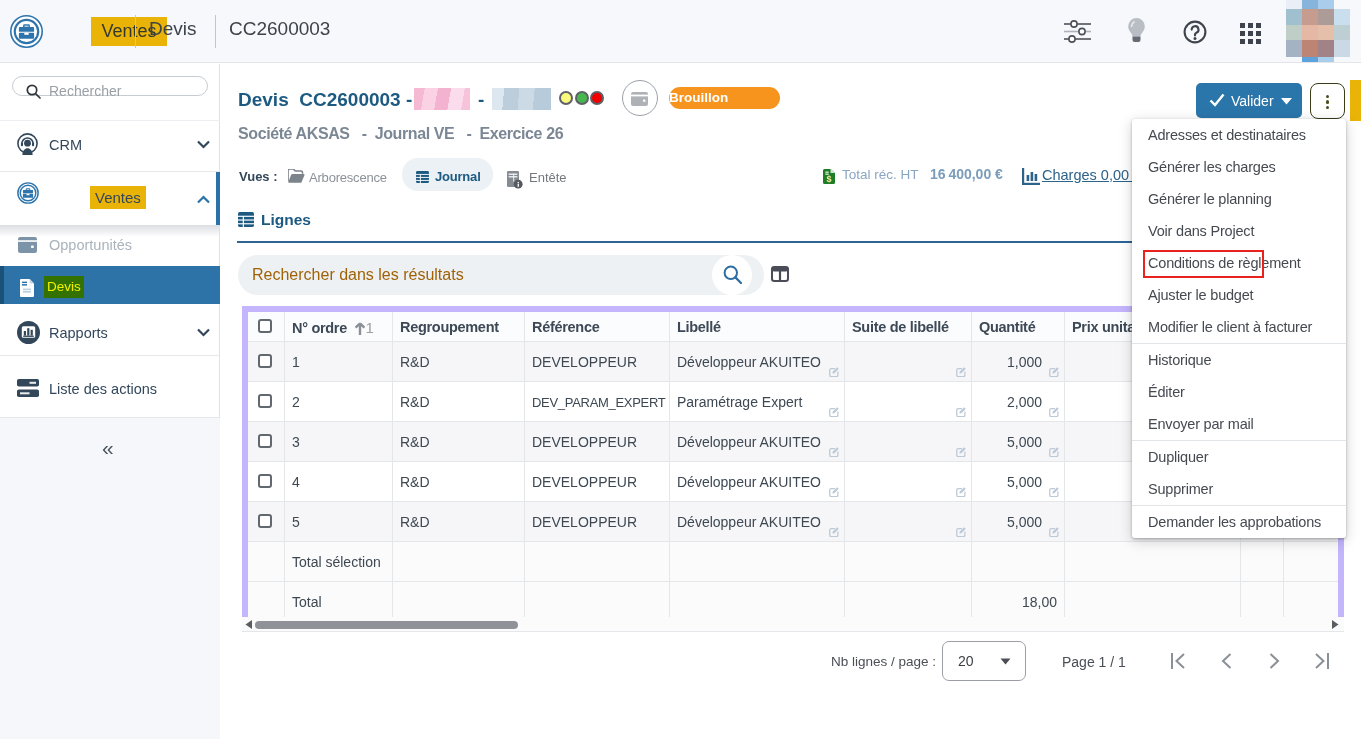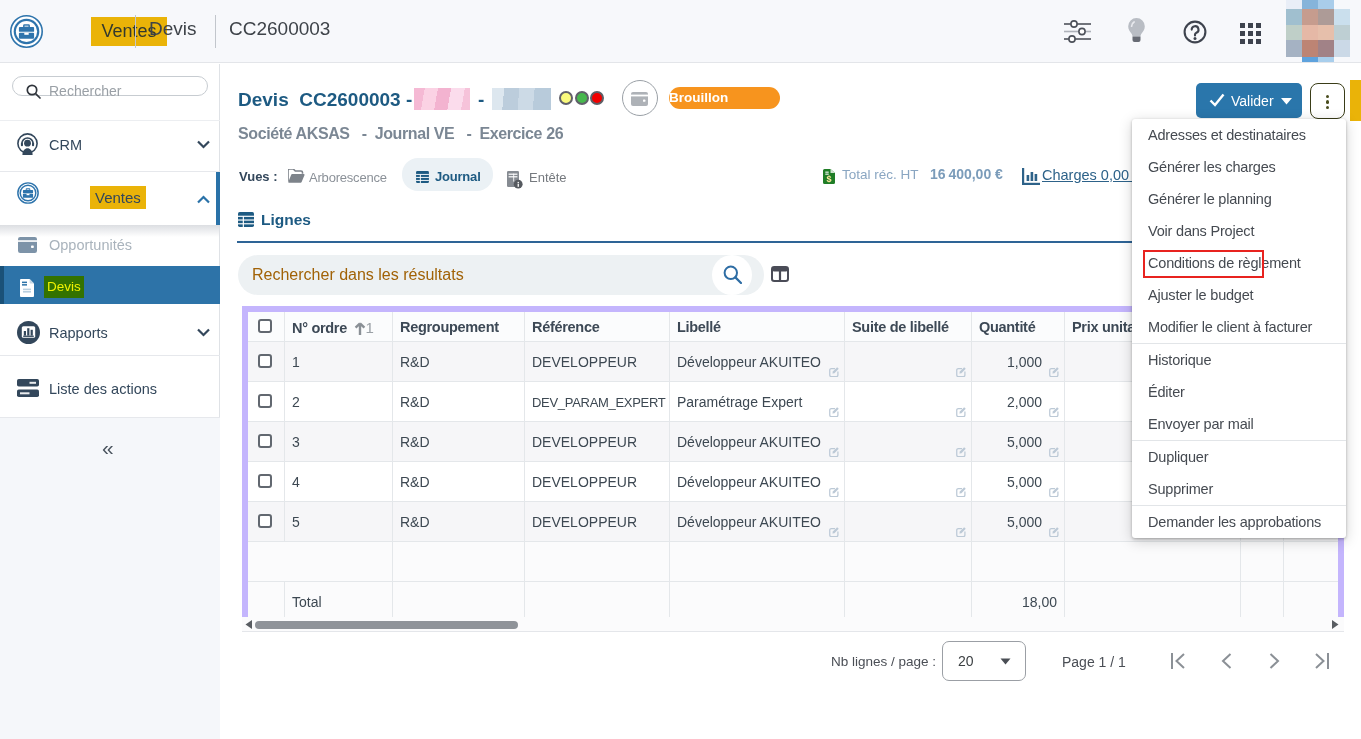--- a/index.html
+++ b/index.html
@@ -572,20 +572,23 @@
         <svg class="pencil" style="right:5px;bottom:4px;" width="10" height="10" viewBox="0 0 12 12">
           <path d="M10.7 5.4 v4.3 a1.9 1.9 0 0 1-1.9 1.9 h-6 a1.9 1.9 0 0 1-1.9-1.9 v-6 A1.9 1.9 0 0 1 2.8 1.8 h4.4" fill="none" stroke="#bcc9d6" stroke-width="1.5"></path>
           <path d="M4.6 5.5 L9.8 0.3 L11.7 2.2 L6.5 7.4 L4.1 7.9 z" fill="#bcc9d6"></path>
         </svg>
       </div>
     <div class="cell c8"></div>
     <div class="cell c9"></div>
   </div>
   <div class="trow tot">
     <div class="cell c0"></div>
+    <div class="cell c1">
+        <span class="t">Total sélection</span>
+      </div>
     <div class="cell c2"></div>
     <div class="cell c3"></div>
     <div class="cell c4"></div>
     <div class="cell c5"></div>
     <div class="cell c6"></div>
     <div class="cell c7"></div>
     <div class="cell c8"></div>
     <div class="cell c9"></div>
   </div>
   <div class="trow tot">

